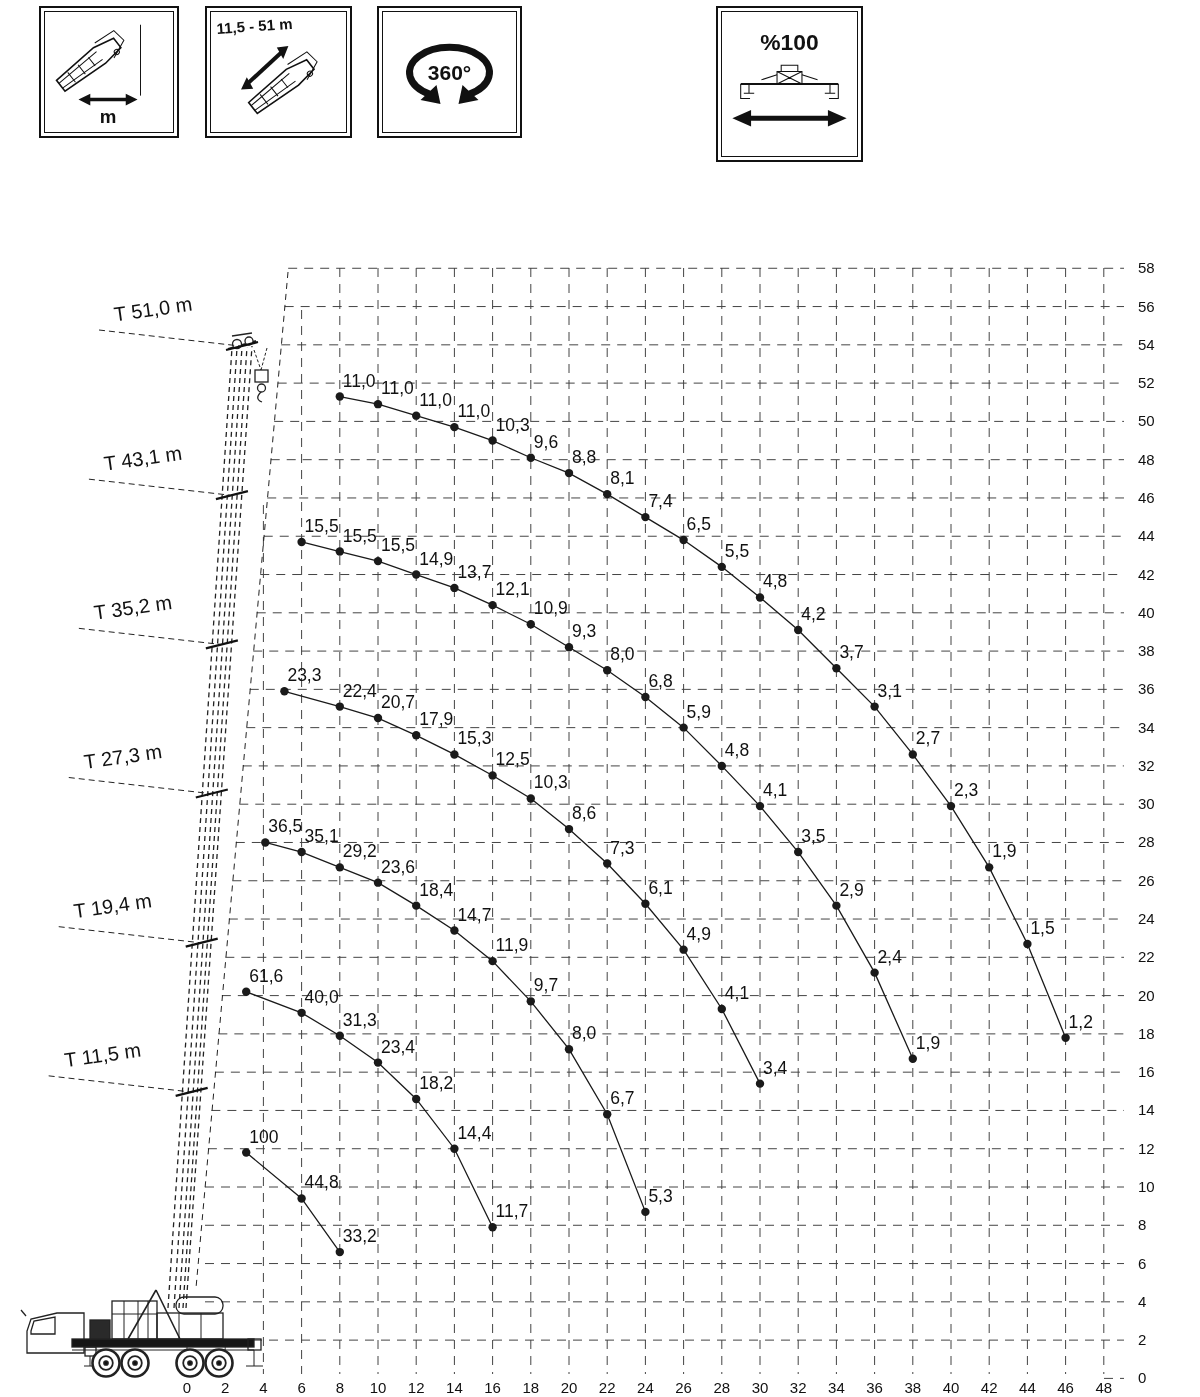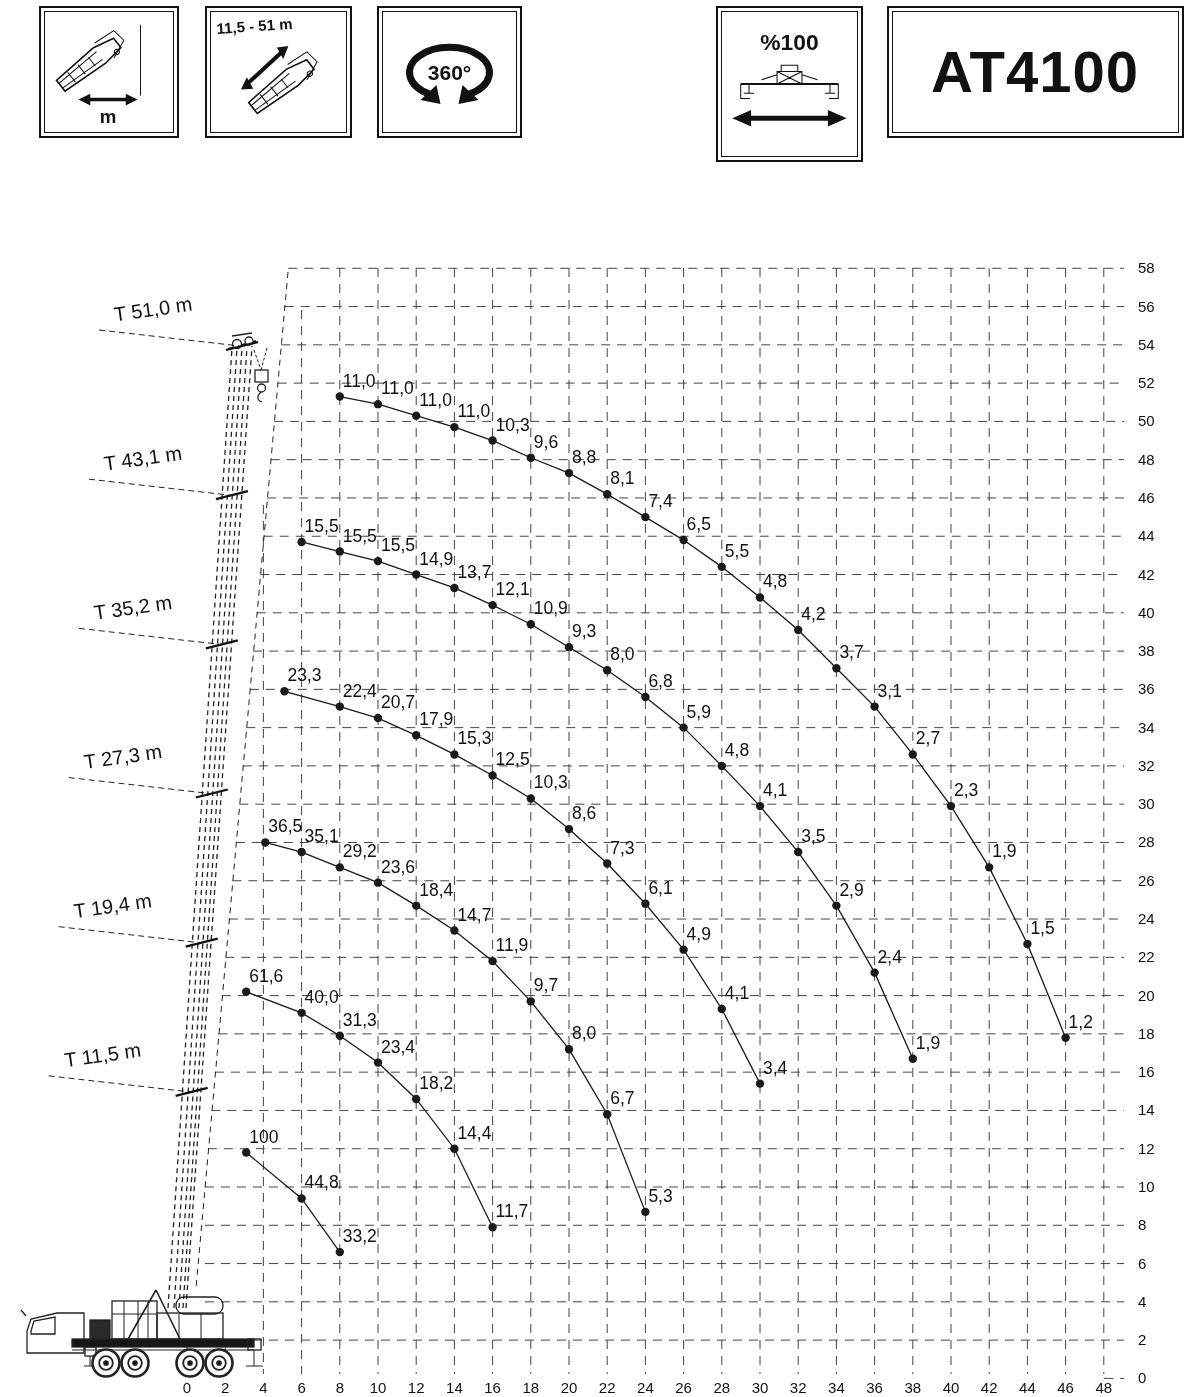--- a/index.html
+++ b/index.html
@@ -72,27 +72,20 @@
         <path class="icon-thin" d="M53,48 L77,48 L77,60 L53,60 Z M53,48 L77,60 M77,48 L53,60 M57,42 L73,42 L73,48 L57,48 Z"></path>
         <path class="icon-thin" d="M38,56 L53,51 M92,56 L77,51"></path>
         <path class="icon-thin" d="M18,60 L18,74 L27,74 M112,60 L112,74 L103,74"></path>
         <path class="icon-thin" d="M26,60 L26,69 M21,69 L31,69 M104,60 L104,69 M99,69 L109,69"></path>
         <path class="icon-fill" d="M10,93 L28,85 L28,101 Z M120,93 L102,85 L102,101 Z"></path>
         <path d="M24,93 L106,93" stroke="#111" stroke-width="5"></path>
       </svg>
     </div>
   </div>
 
-  <div class="badge" style="left:887px;top:6px;width:297px;height:132px;">
-    <div class="badge-inner">
-      <svg viewBox="0 0 285 120">
-        <text x="142" y="80" font-size="58" font-weight="bold" text-anchor="middle" letter-spacing="1">AT4100</text>
-      </svg>
-    </div>
-  </div>
 
   <svg id="chart-svg" width="1200" height="1397" viewBox="0 0 1200 1397">
     <g id="grid">
         <line x1="187" y1="1345" x2="187" y2="1374" stroke="#444" stroke-width="1" stroke-dasharray="9 7"></line>
         <line x1="225.2" y1="1345" x2="225.2" y2="1374" stroke="#444" stroke-width="1" stroke-dasharray="9 7"></line>
         <line x1="263.4" y1="505" x2="263.4" y2="1374" stroke="#444" stroke-width="1" stroke-dasharray="9 7"></line>
         <line x1="301.6" y1="310" x2="301.6" y2="1374" stroke="#444" stroke-width="1" stroke-dasharray="9 7"></line>
         <line x1="339.8" y1="268" x2="339.8" y2="1374" stroke="#444" stroke-width="1" stroke-dasharray="9 7"></line>
         <line x1="378" y1="268" x2="378" y2="1374" stroke="#444" stroke-width="1" stroke-dasharray="9 7"></line>
         <line x1="416.20000000000005" y1="268" x2="416.20000000000005" y2="1374" stroke="#444" stroke-width="1" stroke-dasharray="9 7"></line>

